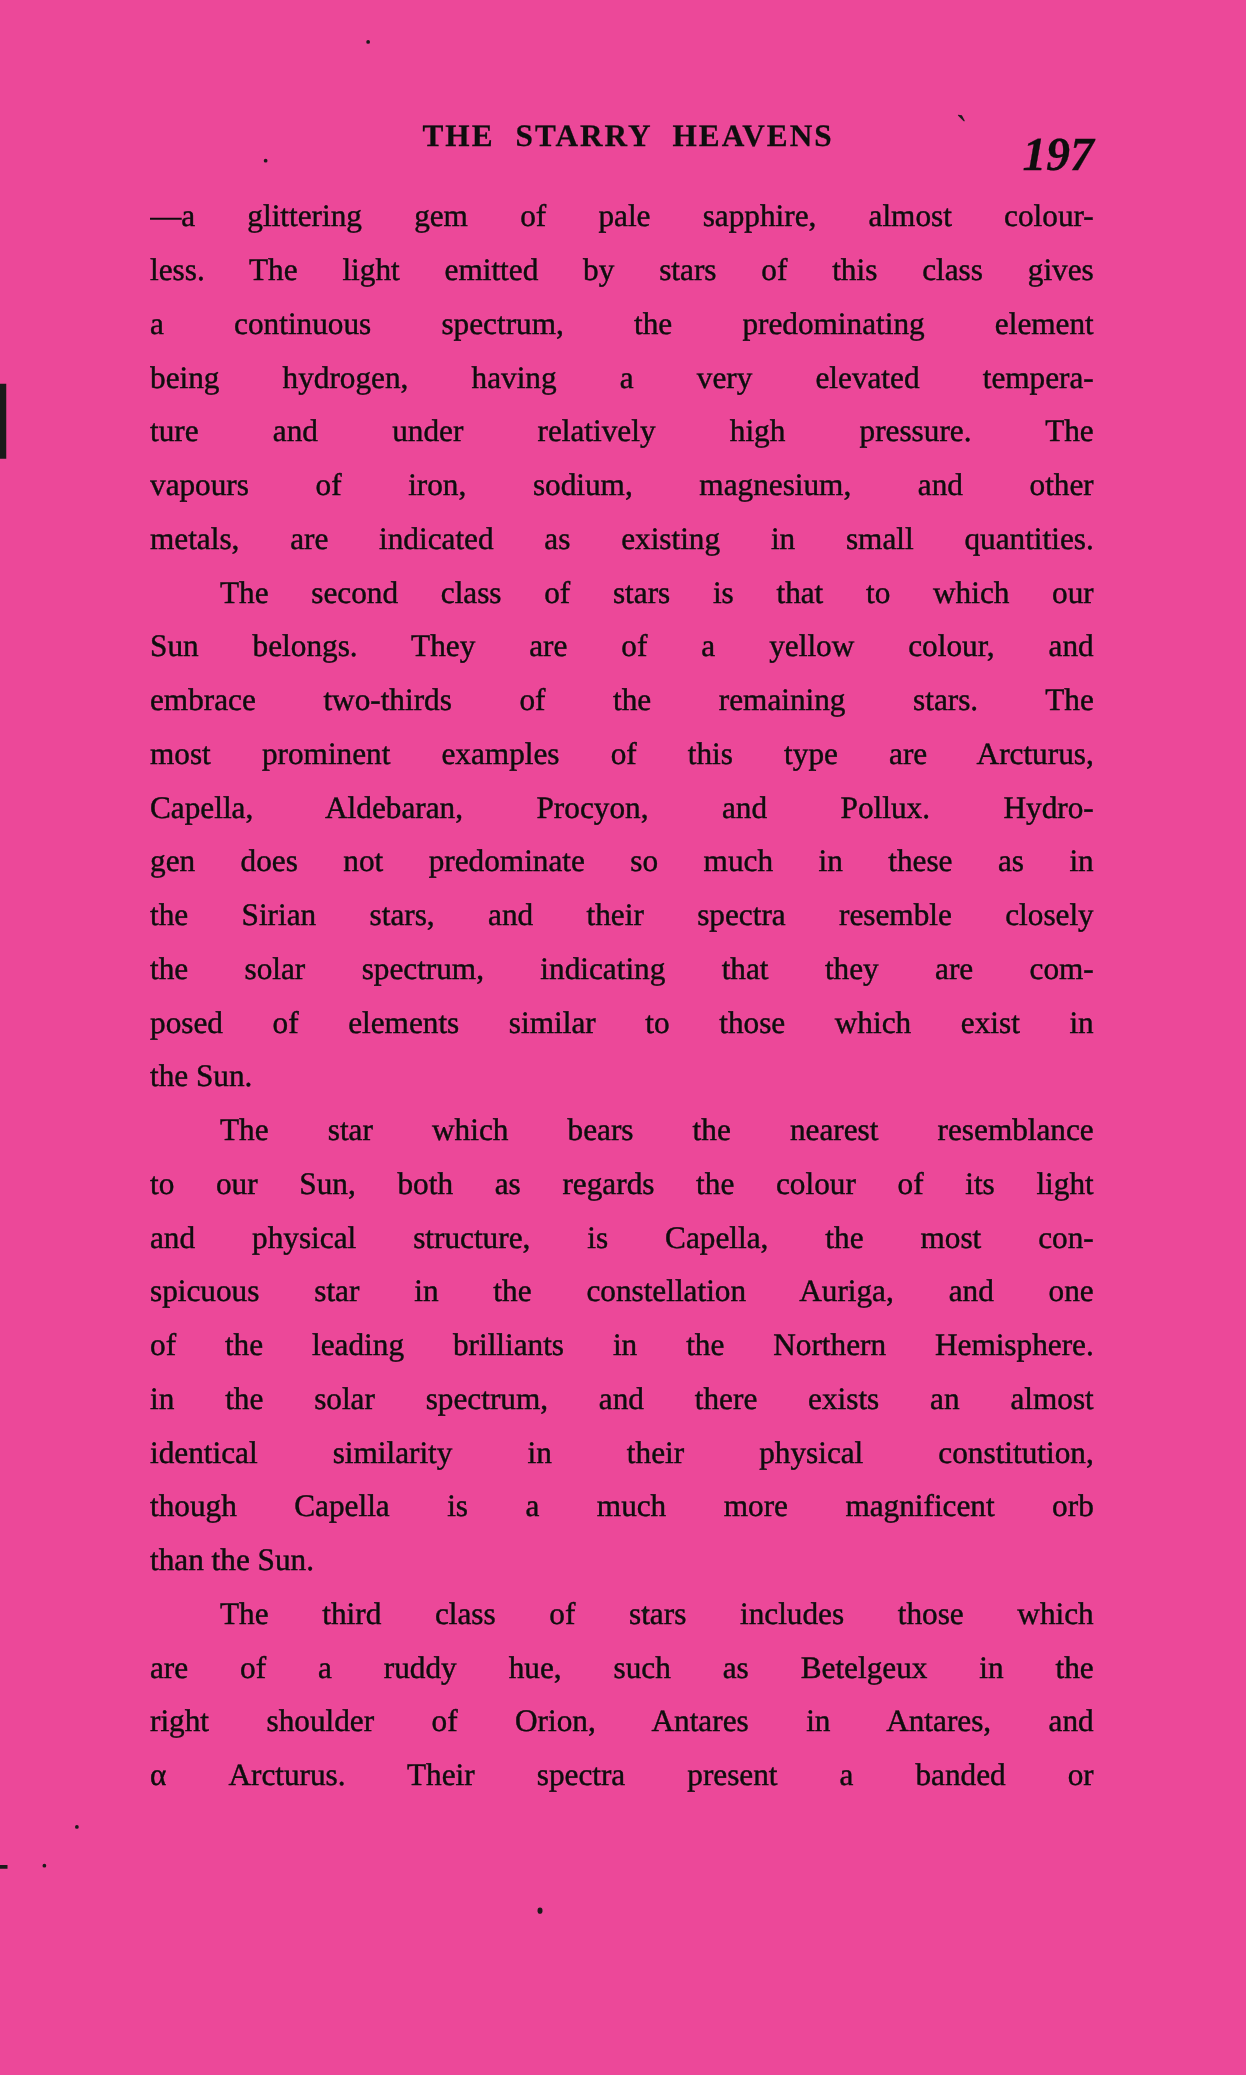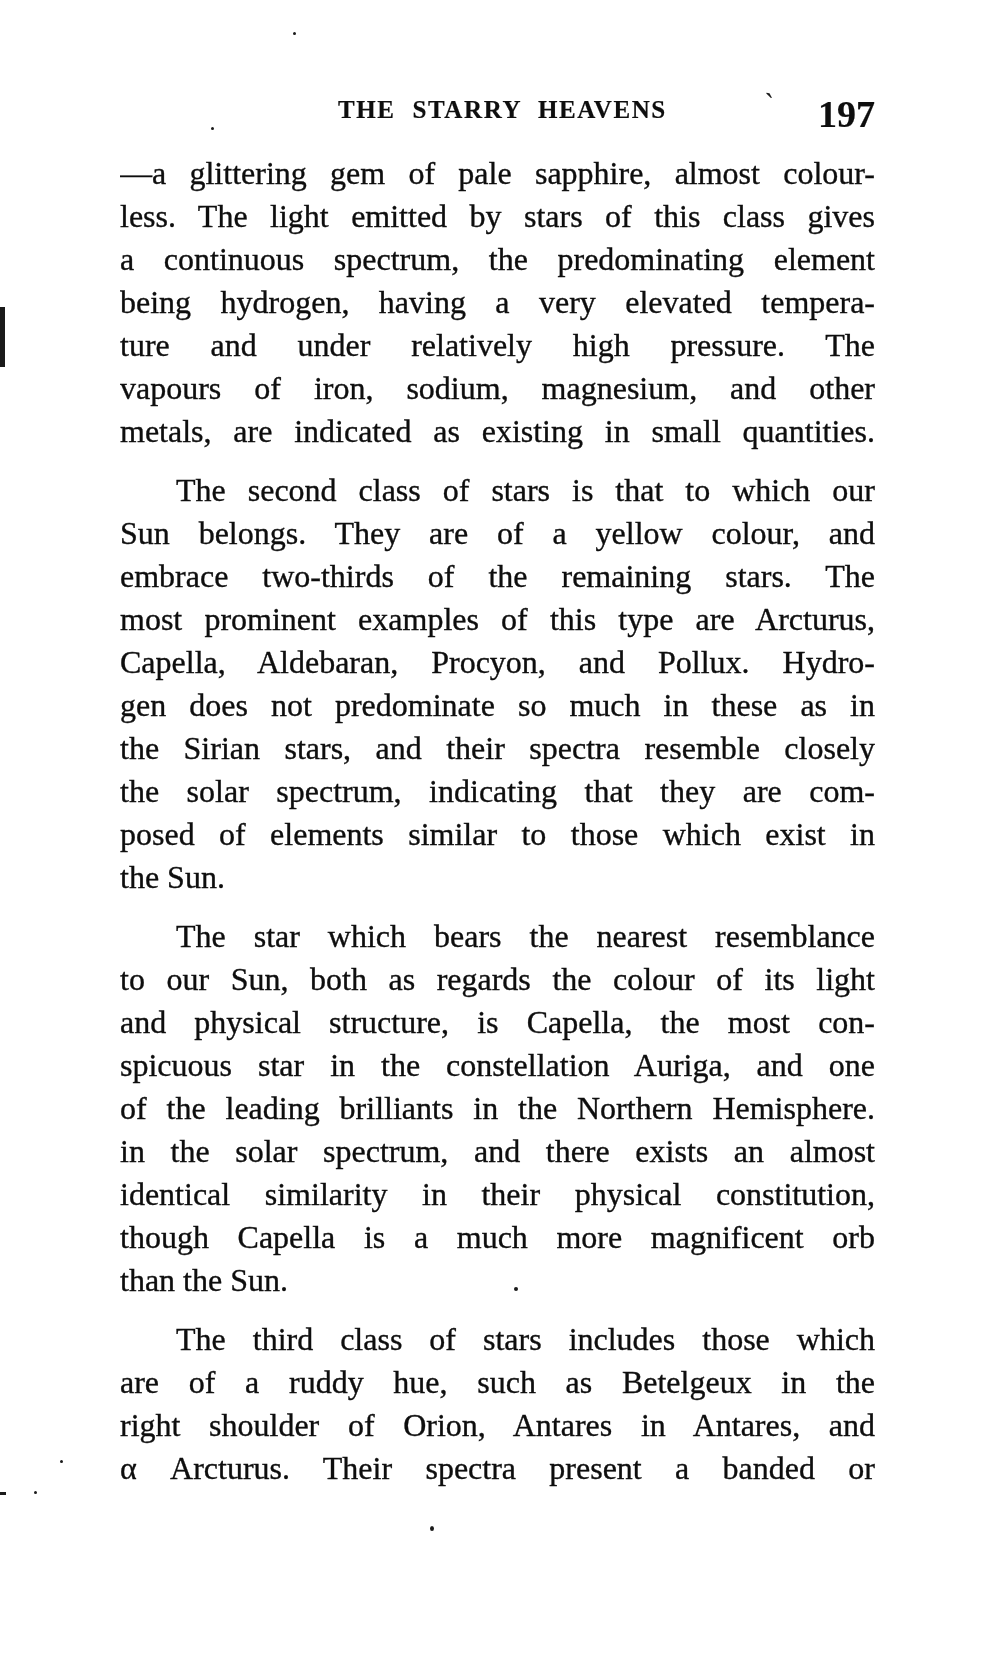--- a/index.html
+++ b/index.html
@@ -1,74 +1,75 @@
 <!DOCTYPE html>
 <html><head>
 <meta charset="utf-8">
 <style>
   html, body { margin: 0; padding: 0; background: #e8e8e8; }
   .page {
     position: relative;
     width: 997px;
     height: 1660px;
     margin: 0 auto;
-    background: #ffffff;
+    background: #ec4899;
     font-family: "Liberation Serif", "DejaVu Serif", serif;
     color: #0e0e0e;
     overflow: hidden;
   }
   
   .running-title {
     position: absolute;
     left: 338px;
     top: 96px;
     font-size: 25px;
     letter-spacing: 1.6px;
     word-spacing: 9px;
     font-weight: bold;
     -webkit-text-stroke: 0.2px #0e0e0e;
     white-space: nowrap;
   }
   .page-number {
     position: absolute;
     right: 122px;
-    top: 95px;
+    top: 105px;
     font-size: 38px;
     line-height: 38px;
     font-weight: bold;
+    font-style: italic;
     -webkit-text-stroke: 0.2px #0e0e0e;
   }
   .header-mark {
     position: absolute;
     left: 763px;
     top: 94px;
     font-size: 30px;
     line-height: 20px;
     color: #1c1c1c;
     transform: rotate(8deg);
   }
   
   .text-block {
     position: absolute;
     left: 120px;
     top: 152px;
     width: 755px;
-    font-size: 32px;
+    font-size: 25px;
     line-height: 43px;
     -webkit-text-stroke: 0.35px #0e0e0e;
   }
   .line {
     height: 43px;
     overflow: hidden;
     text-align: justify;
     text-align-last: justify;
     white-space: normal;
   }
   .line.nojust { text-align-last: left; }
-  .line.indent { text-indent: 56px; margin-top: 16px; }
+  .line.indent { text-indent: 56px; }
   
   .artifact { position: absolute; background: #1a1a1a; }
   .vline    { left: 0px;   top: 307px;  width: 5px; height: 60px; }
   .speck    { border-radius: 50%; }
   .speck-1  { left: 293px; top: 32px;   width: 3px; height: 3px; }
   .speck-2  { left: 211px; top: 127px;  width: 3px; height: 3px; }
   .speck-3  { left: 514px; top: 1287px; width: 4px; height: 4px; }
   .speck-4  { left: 430px; top: 1526px; width: 4px; height: 5px; }
   .speck-5  { left: 60px;  top: 1460px; width: 3px; height: 3px; }
   .speck-6  { left: 34px;  top: 1491px; width: 3px; height: 3px; }

